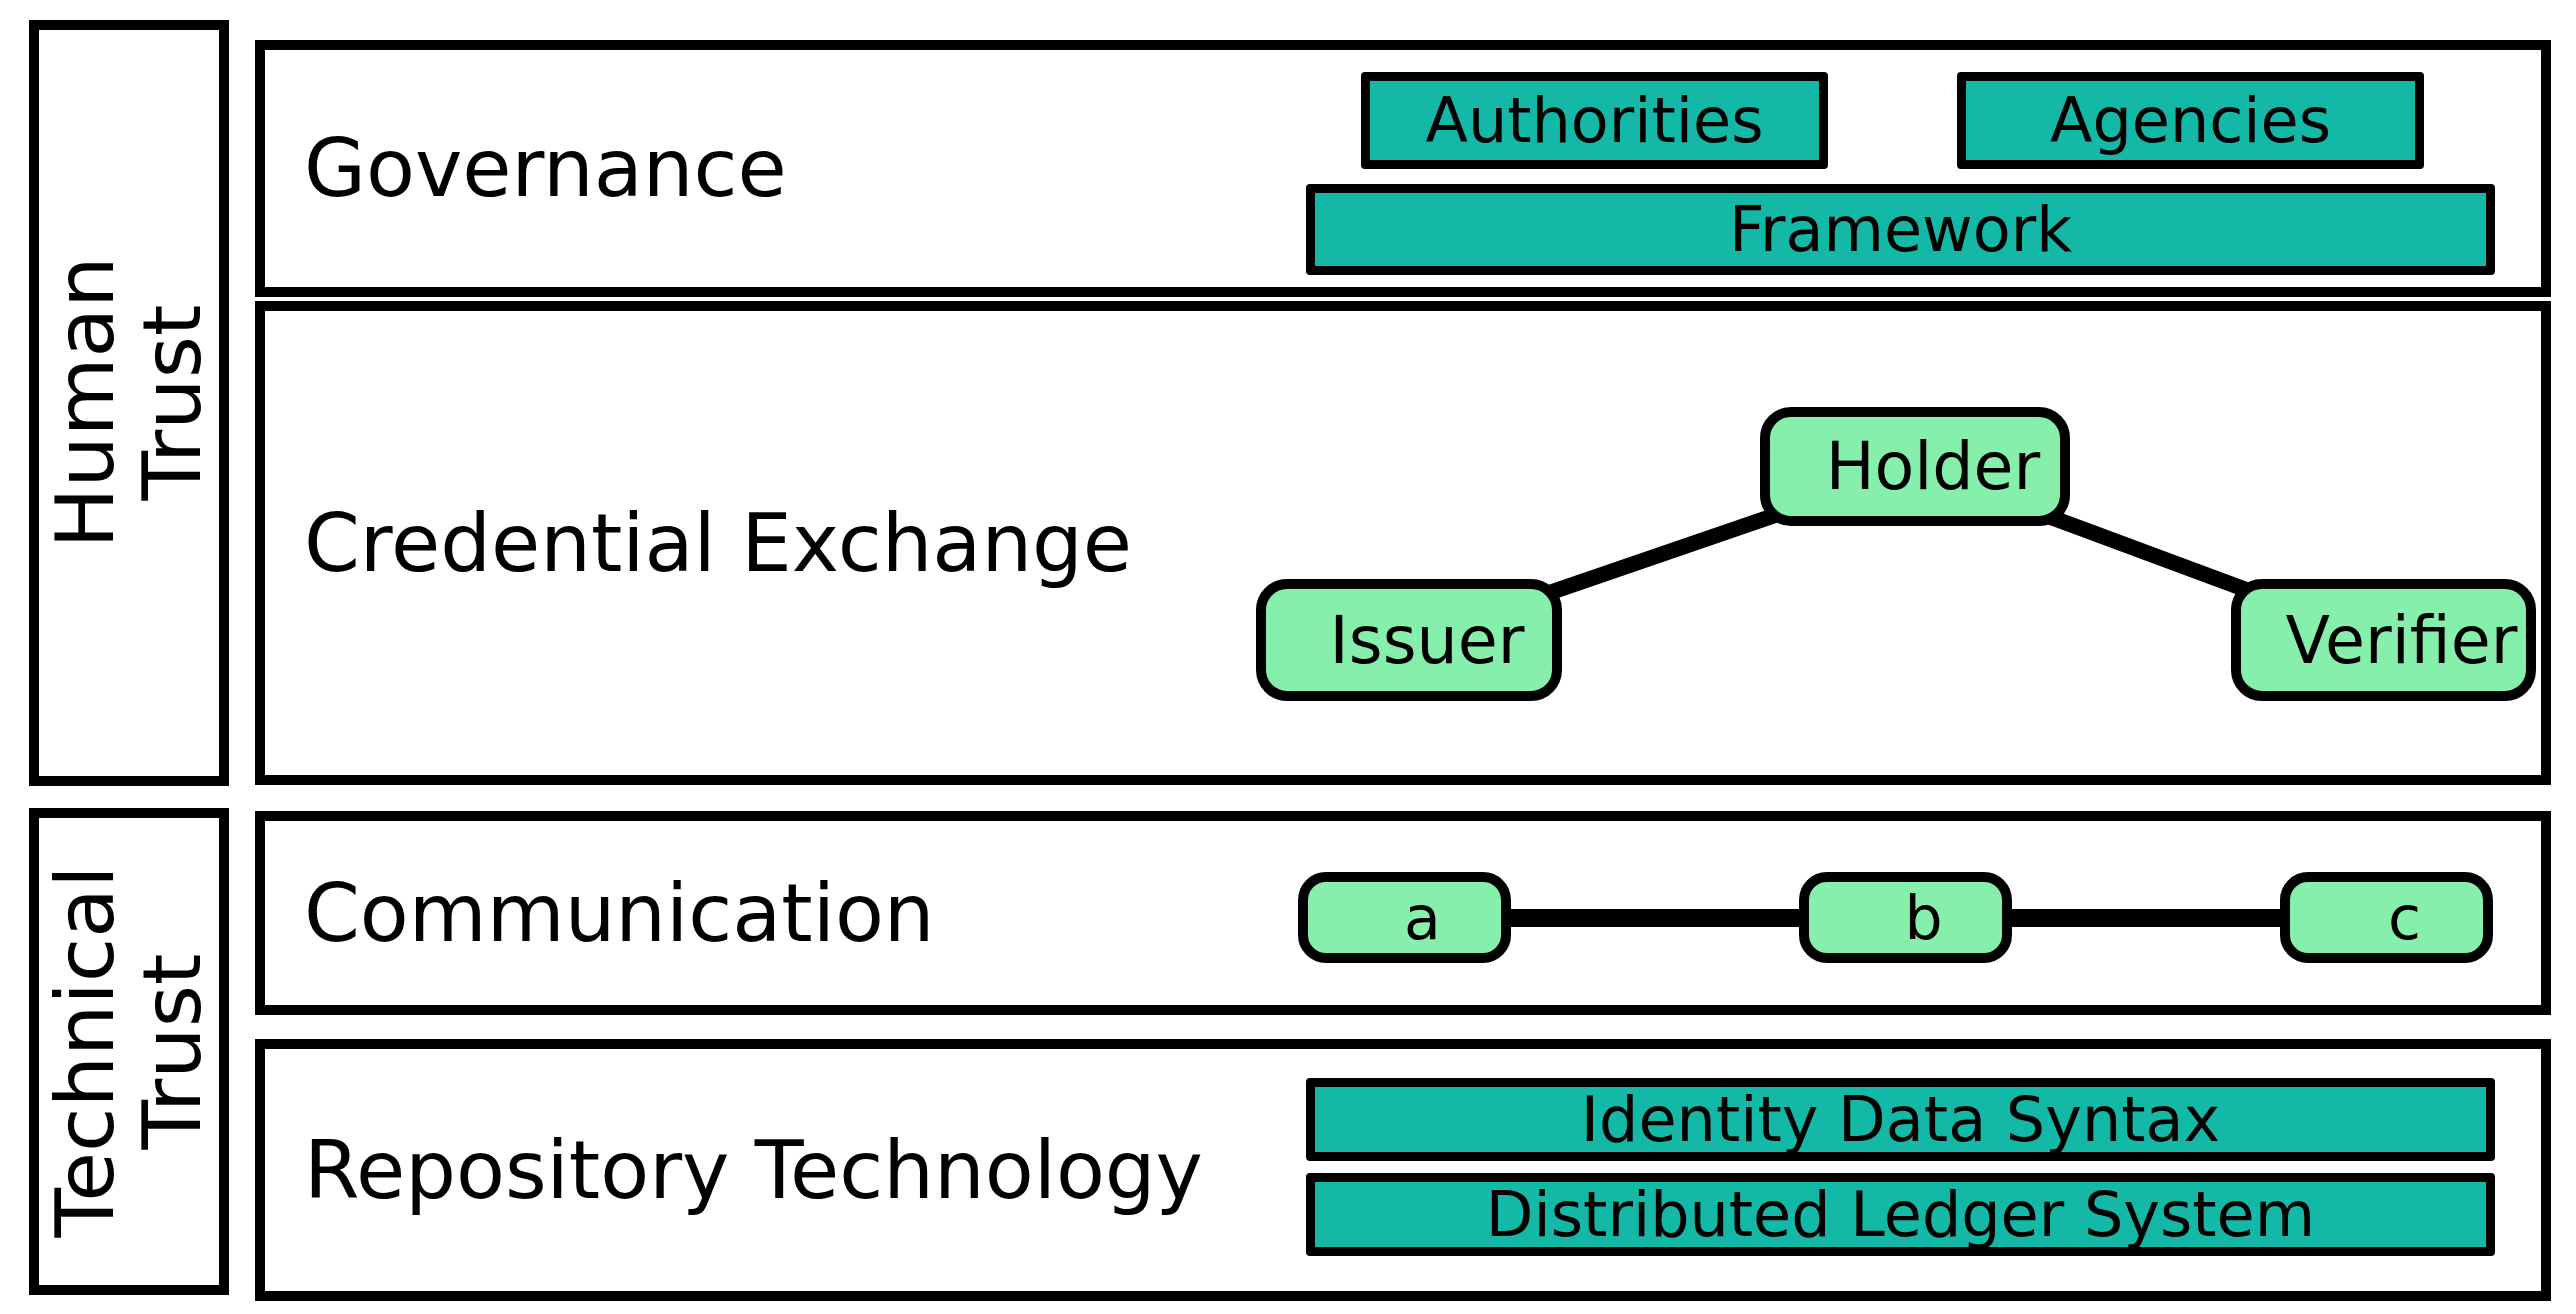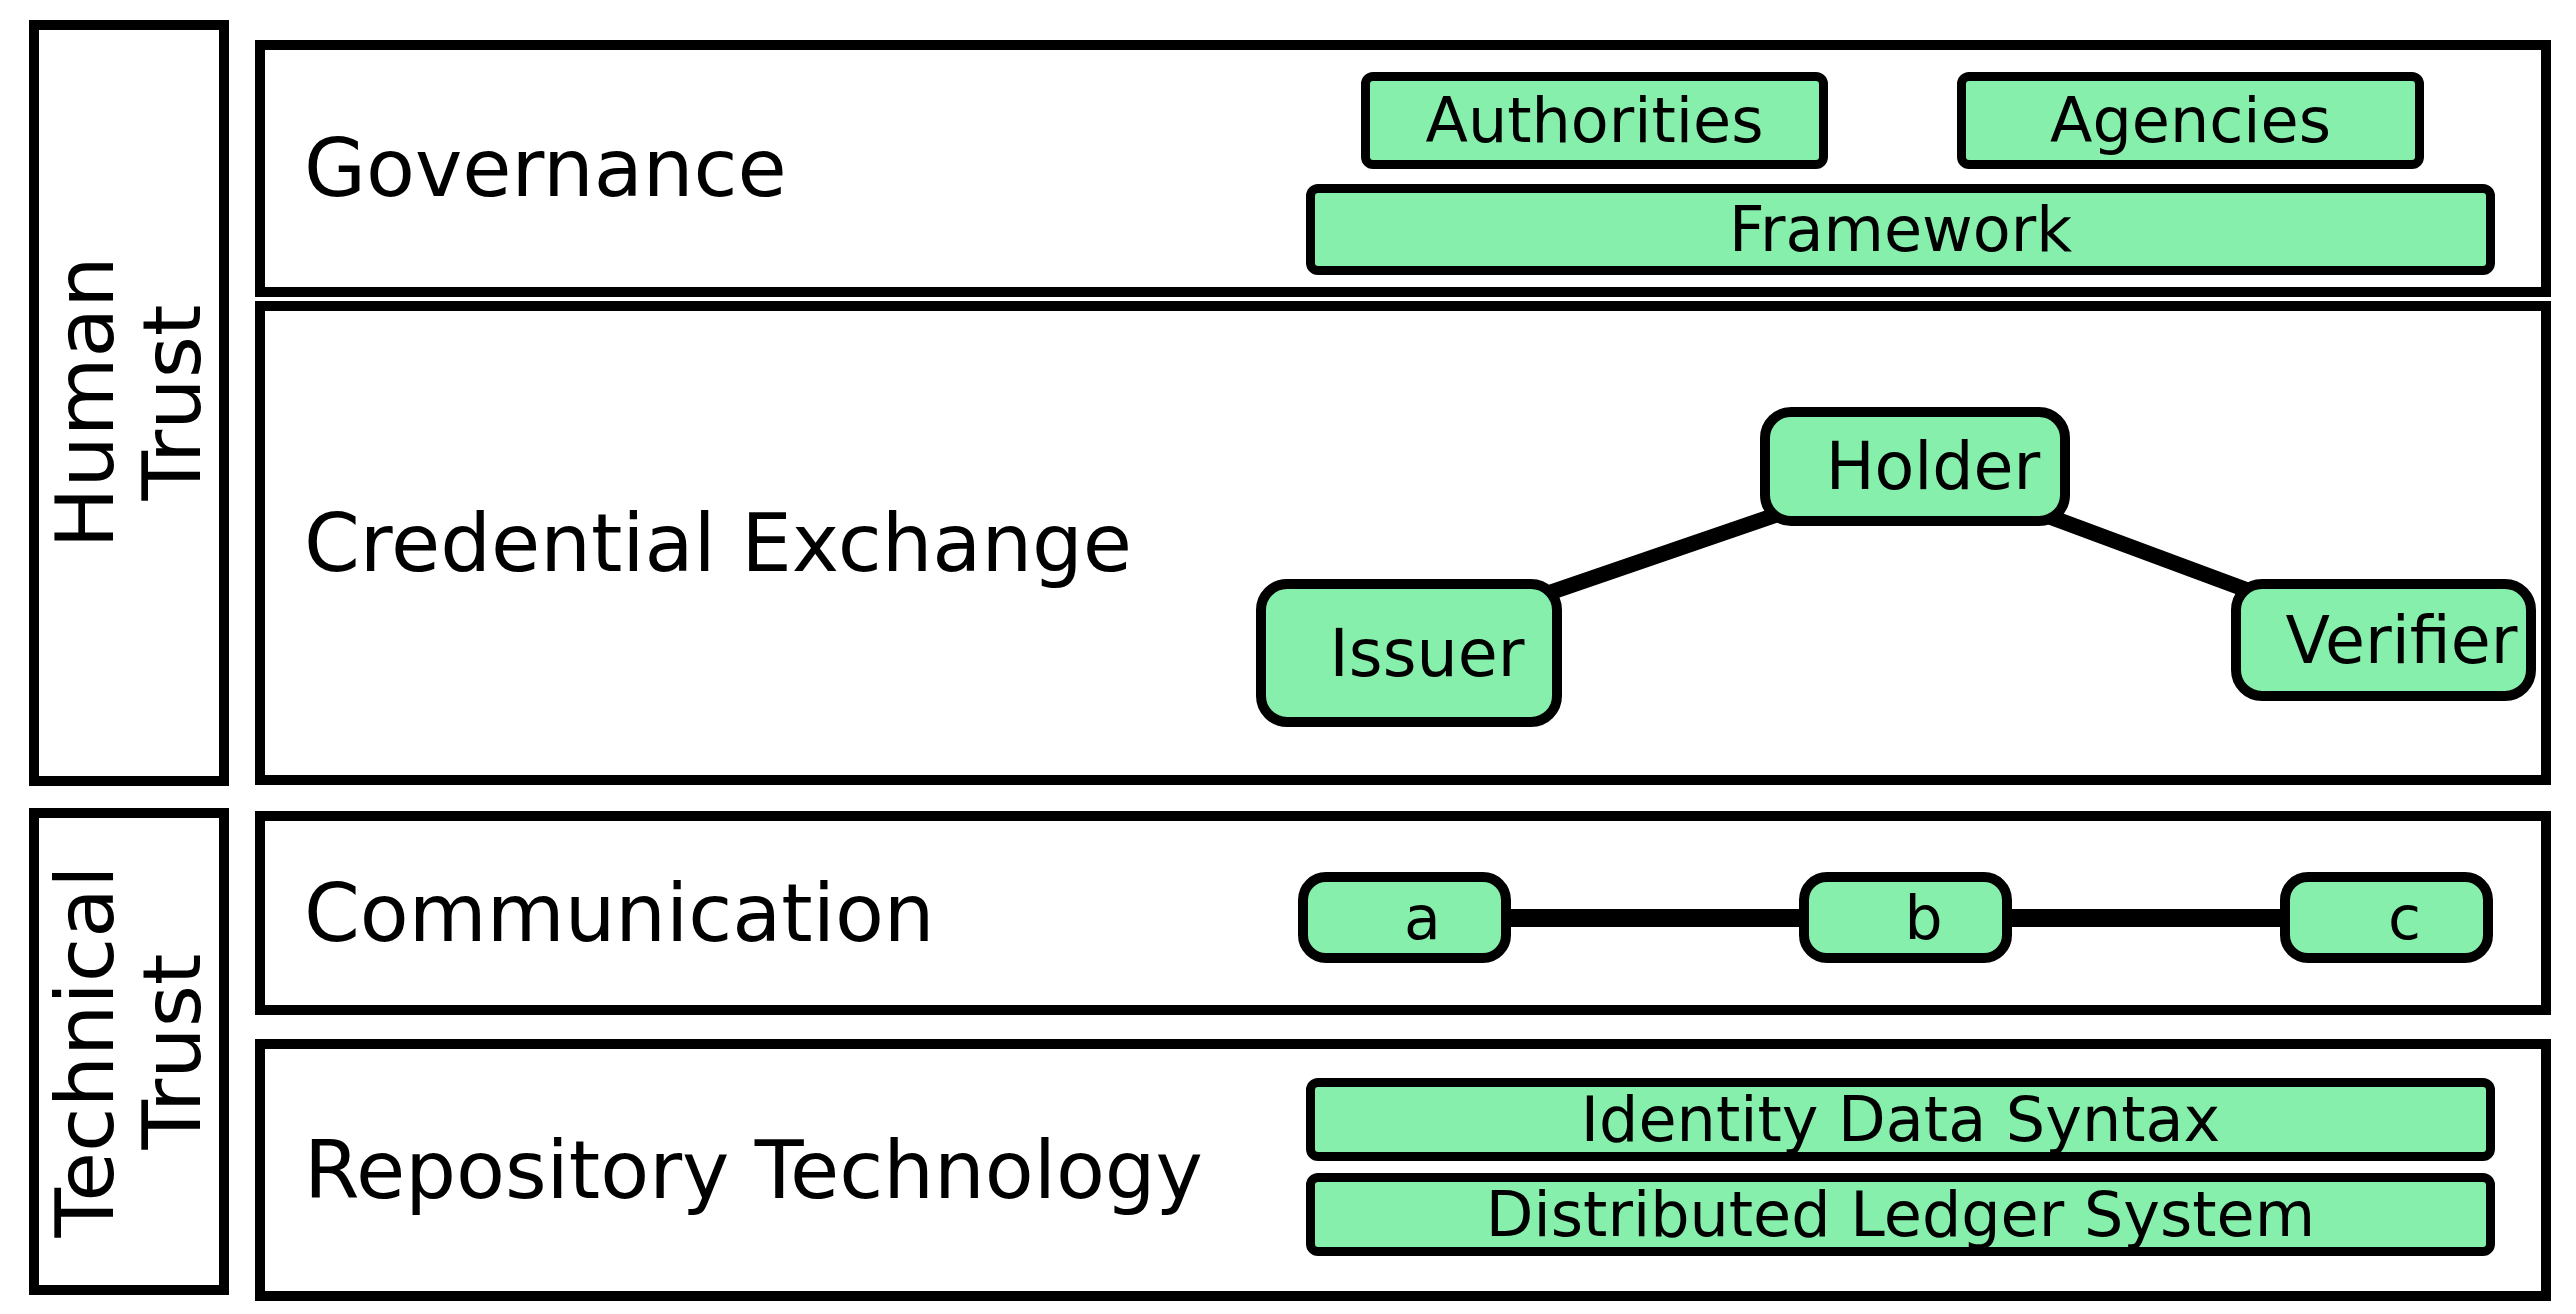--- a/index.html
+++ b/index.html
@@ -21,35 +21,35 @@
   .panel { position:absolute; left:255px; width:2296px; border:10.6px solid #000; background:#fff; }
   .panel.governance  { top:22px;   height:257px;margin-top:18px; }
   .panel.credential  { top:301px;  height:484px;text-decoration:underline; }
   .panel.communication { top:811px; height:204px; }
   .panel.repository  { top:1039px; height:262px;padding-left:16px; }
 
   .row-label { position:absolute; left:39px; top:0; bottom:0;
                display:flex; align-items:center; font-size:80px; white-space:nowrap; z-index:3; }
 
   
-  .pill { position:absolute; border:9px solid #000; border-radius:12px; background:#86efac;
+  .pill { position:absolute; border:9px solid #000; border-radius:4px; background:#14b8a6;
           display:flex; align-items:center; justify-content:center;
           font-size:62px; white-space:nowrap; z-index:2; }
   .node { position:absolute; border:10.6px solid #000; border-radius:31px; background:#86efac;
           display:flex; align-items:center; justify-content:center;
           font-size:65px; white-space:nowrap; z-index:2;padding-left:36px; }
 
   
   .pill.authorities { left:1096px; top:22px;  width:467px;  height:97px; }
   .pill.agencies    { left:1692px; top:22px;  width:467px;  height:97px; }
   .pill.framework   { left:1041px; top:134px; width:1189px; height:91px; }
 
   
   .node.holder   { left:1495px; top:96px; width:310px; height:119px; }
-  .node.issuer   { left:991px; top:268px; width:306px; height:148px; }
+  .node.issuer   { left:991px; top:268px; width:306px; height:122px; }
   .node.verifier { left:1966px; top:268px; width:305px; height:122px; }
 
   
   .node.comm-a { left:1033px; top:51px; width:213px; height:91px; border-radius:28px; font-size:60px; }
   .node.comm-b { left:1534px; top:51px; width:213px; height:91px; border-radius:28px; font-size:60px; }
   .node.comm-c { left:2015px; top:51px; width:213px; height:91px; border-radius:28px; font-size:60px; }
 
   
   .pill.identity { left:1041px; top:28.5px;  width:1189px; height:83px; }
   .pill.ledger   { left:1041px; top:124px; width:1189px; height:83px; }

